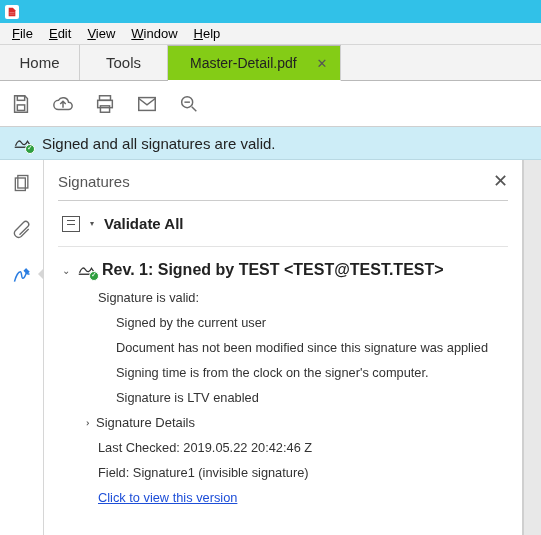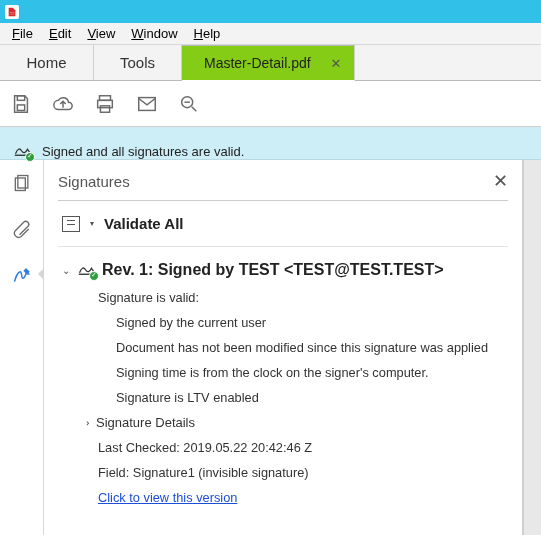--- a/index.html
+++ b/index.html
@@ -5,28 +5,28 @@
   * { box-sizing: border-box; margin: 0; padding: 0; font-family: "Segoe UI", Arial, sans-serif; }
   html, body { width: 541px; height: 535px; overflow: hidden; background: #fff; }
   .title-bar { height: 23px; background: #31c1e8; display: flex; align-items: center; padding: 0 5px; }
   .app-icon { width: 14px; height: 14px; background: #fff; border-radius: 2px; display: flex; align-items: center; justify-content: center; }
   .app-icon svg { width: 10px; height: 10px; }
   .menu-bar { height: 22px; background: #f3f3f3; border-bottom: 1px solid #d6d6d6; display: flex; align-items: center; padding: 0 4px; font-size: 13px; }
   .menu-item { padding: 2px 8px; cursor: default; }
   .menu-item u { text-decoration: underline; }
   .tab-bar { height: 36px; background: #f3f3f3; display: flex; align-items: stretch; border-bottom: 1px solid #b9b9b9; }
   .tab { display: flex; align-items: center; padding: 0 20px; font-size: 15px; color: #333; border-right: 1px solid #cfcfcf; cursor: default; position: relative; }
-  .tab.home { width: 94px; justify-content: center; }
+  .tab.home { width: 80px; justify-content: center; }
   .tab.tools { width: 88px; justify-content: center; }
   .tab.doc { background: #84cc16; border-top: 1px solid #b9b9b9; border-bottom: 1px solid #fff; margin-bottom: -1px; font-size: 14px; color: #222; padding: 0 12px 0 22px; }
   .tab-close { margin-left: 20px; font-size: 13px; color: #555; cursor: pointer; }
   .toolbar { height: 46px; background: #fff; border-bottom: 1px solid #cfcfcf; display: flex; align-items: center; padding: 0 10px; gap: 20px; }
   .tool-btn { color: #6b6b6b; display: flex; align-items: center; justify-content: center; cursor: pointer; }
   .tool-btn svg { width: 22px; height: 22px; }
-  .status-bar { height: 33px; background: #cdedf7; display: flex; align-items: flex-end; padding: 0 14px; gap: 10px; font-size: 13px; color: #222; border-bottom: 1px solid #b9d9e3; }
+  .status-bar { height: 33px; background: #cdedf7; display: flex; align-items: center; padding: 0 14px; gap: 10px; font-size: 15px; color: #222; border-bottom: 1px solid #b9d9e3; }
   .sig-icon-s { position: relative; width: 18px; height: 16px; }
   .sig-icon-s svg { width: 18px; height: 14px; }
   .check-dot { position: absolute; bottom: -3px; right: -3px; width: 10px; height: 10px; background: #2e9e3f; border-radius: 50%; border: 1px solid #fff; }
   .check-dot::after { content: "✓"; color: #fff; font-size: 7px; position: absolute; top: -1px; left: 1px; }
   .content { display: flex; height: calc(535px - 23px - 22px - 36px - 46px - 33px); background: #eee; }
   .side-rail { width: 44px; background: #fff; border-right: 1px solid #d6d6d6; display: flex; flex-direction: column; align-items: center; padding-top: 8px; gap: 16px; }
   .rail-btn { width: 30px; height: 30px; display: flex; align-items: center; justify-content: center; color: #6b6b6b; cursor: pointer; position: relative; }
   .rail-btn.active { color: #2a7de1; }
   .rail-btn.active::after { content: ""; position: absolute; right: -7px; top: 8px; width: 0; height: 0; border-top: 6px solid transparent; border-bottom: 6px solid transparent; border-right: 6px solid #d6d6d6; }
   .rail-btn svg { width: 20px; height: 20px; }

